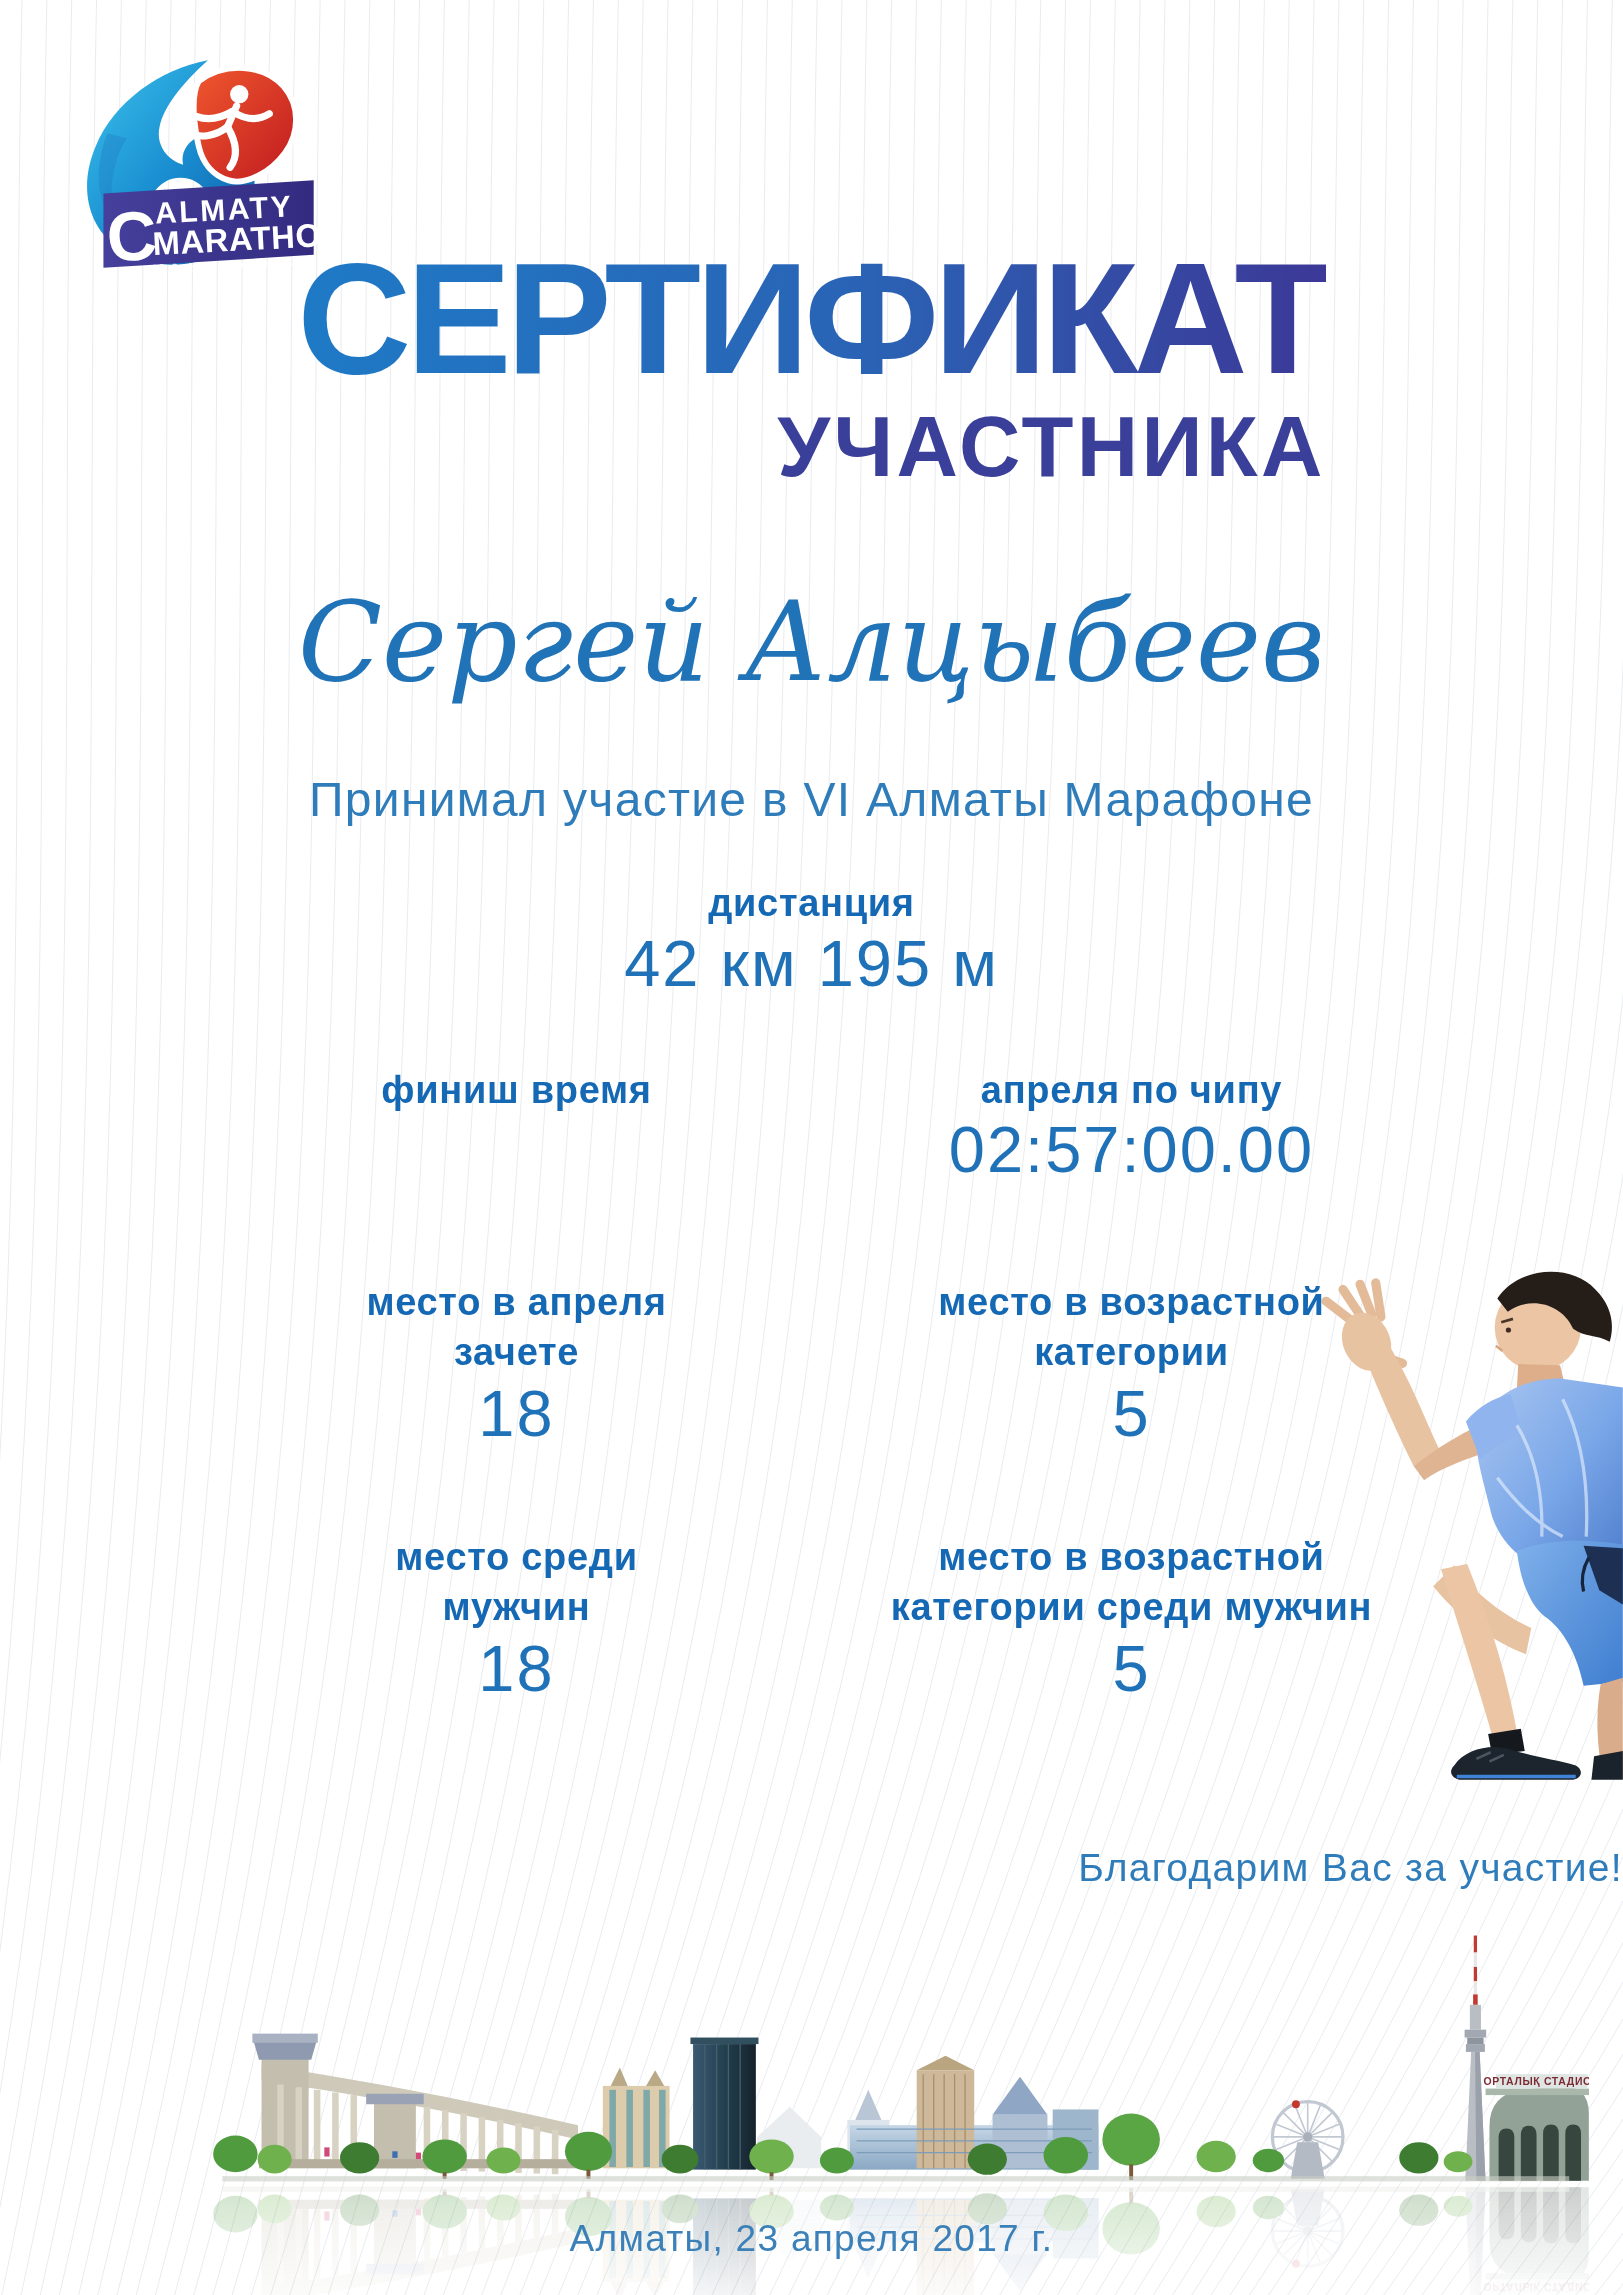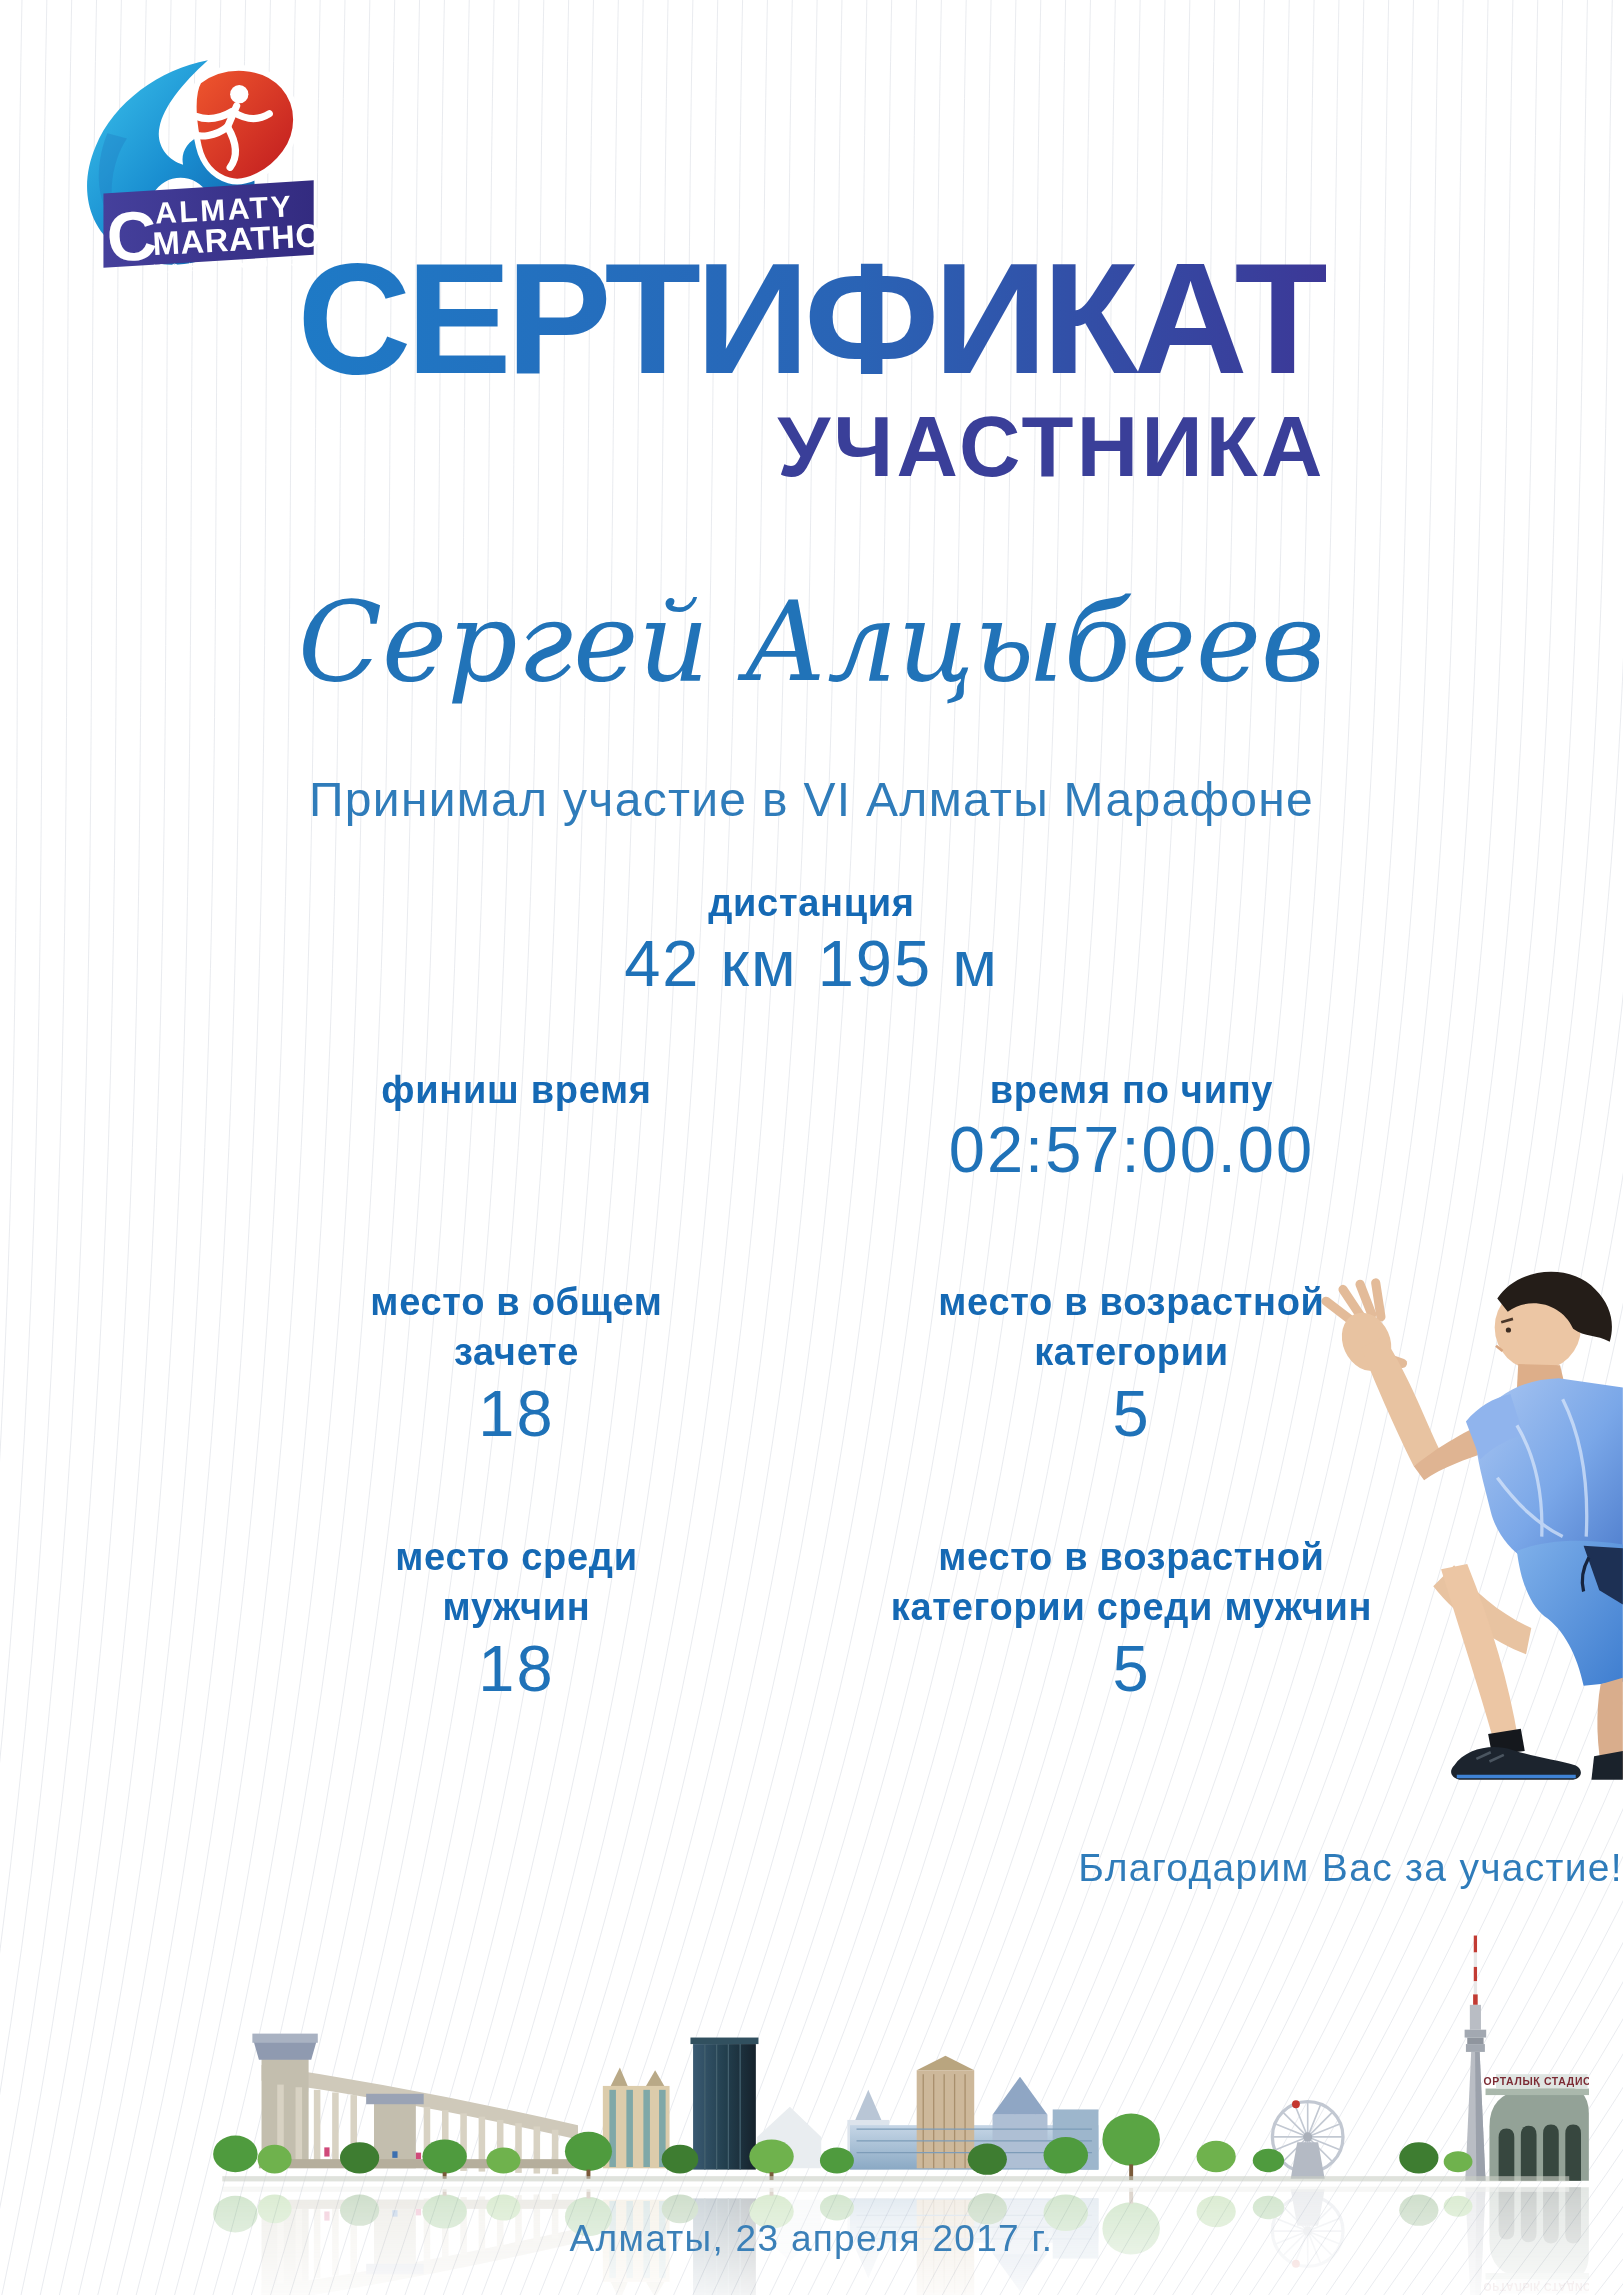--- a/index.html
+++ b/index.html
@@ -208,24 +208,24 @@
     </span>
   </div>
 
   <div class="name">Сергей Алцыбеев</div>
   <div class="subtitle">Принимал участие в VI Алматы Марафоне</div>
 
   <div class="b-label dist-label">дистанция</div>
   <div class="t-value dist-value">42 км 195 м</div>
 
   <div class="b-label col-l row1l">финиш время</div>
-  <div class="b-label col-r row1l">время по чипу</div>
+  <div class="b-label col-r row1l">апреля по чипу</div>
   <div class="t-value col-r row1v">02:57:00.00</div>
 
-  <div class="b-label col-l row2l">место в общем
+  <div class="b-label col-l row2l">место в апреля
 зачете</div>
   <div class="b-label col-r row2l">место в возрастной
 категории</div>
   <div class="t-value col-l row2v">18</div>
   <div class="t-value col-r row2v">5</div>
 
   <div class="b-label col-l row3l">место среди
 мужчин</div>
   <div class="b-label col-r row3l">место в возрастной
 категории среди мужчин</div>

